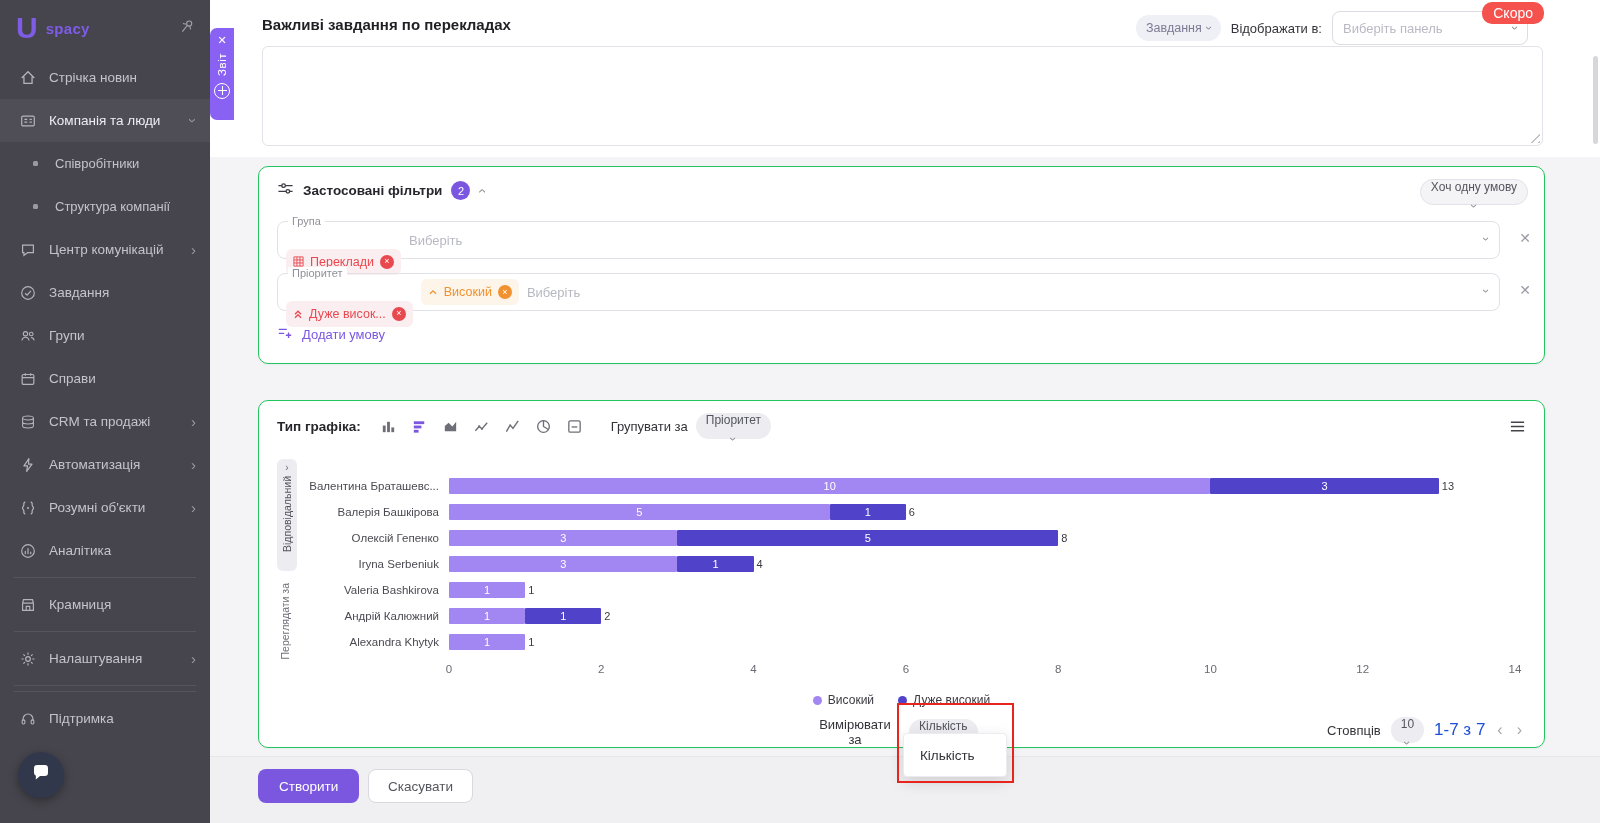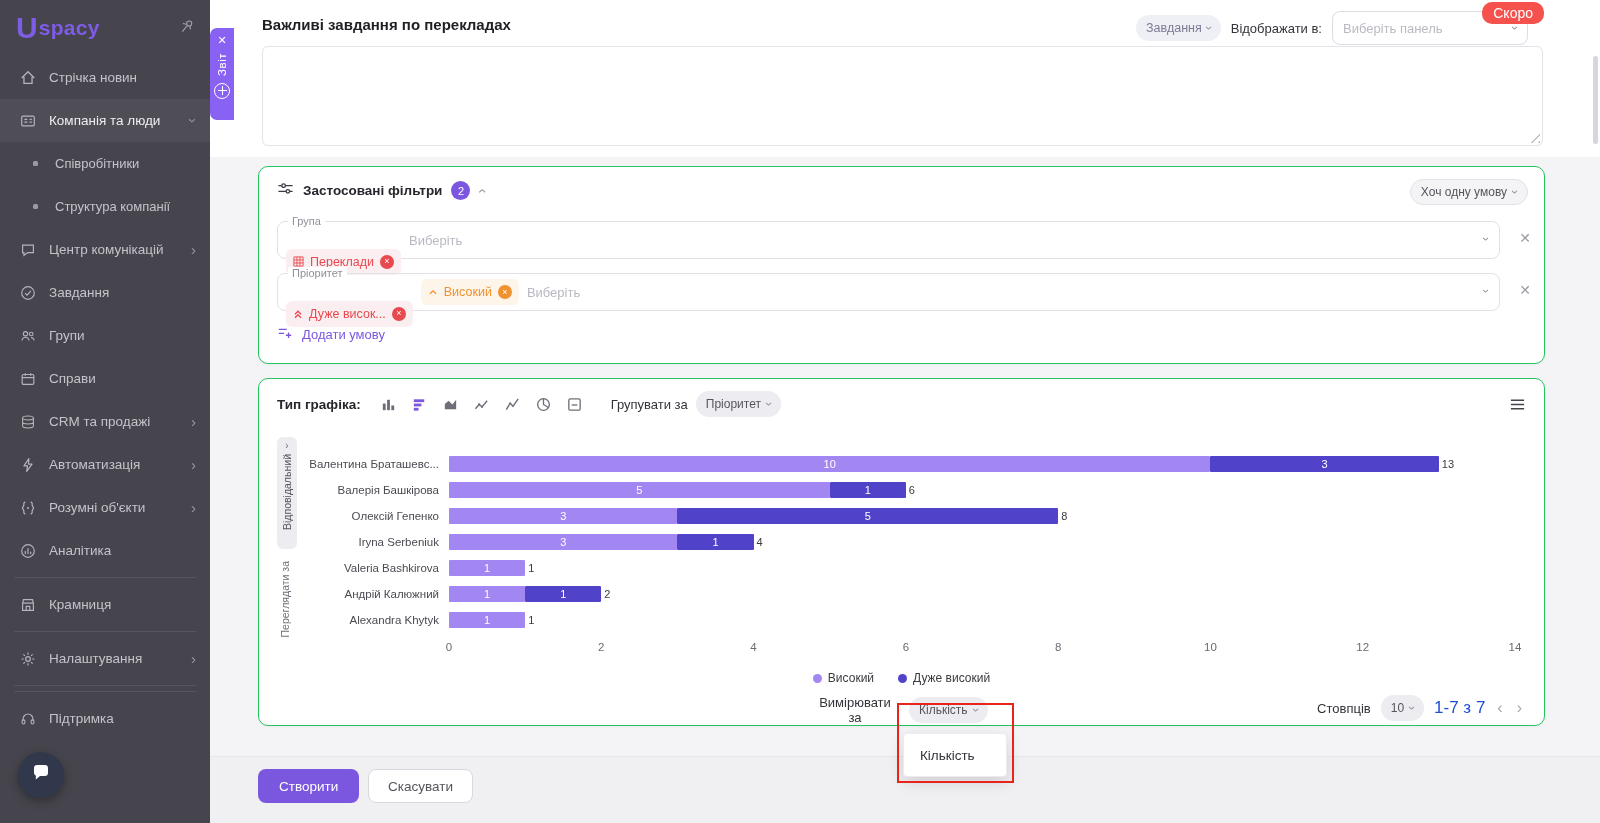--- a/index.html
+++ b/index.html
@@ -3,21 +3,21 @@
 <meta charset="utf-8">
 <style>
   * { margin:0; padding:0; box-sizing:border-box; }
   body { font-family:"Liberation Sans", sans-serif; background:#2a2a2e; }
   .app { position:relative; width:1600px; height:823px; overflow:hidden; background:#f4f4f6; font-family:"Liberation Sans", sans-serif; }
 
   
   .sidebar { position:absolute; left:0; top:0; bottom:0; width:210px; background:#46454d; z-index:2; }
   .logo-row { height:56px; display:flex; align-items:center; padding:0 14px 0 16px; }
   .logo-u { color:#7e5ce6; font-size:30px; font-weight:bold; line-height:1; }
-  .logo-text { color:#7e5ce6; font-size:21px; font-weight:bold; letter-spacing:.3px; margin-left:1px; }
+  .logo-text { color:#7e5ce6; font-size:15px; font-weight:bold; letter-spacing:.3px; margin-left:8px; }
   .pin { margin-left:auto; color:#a3a2ab; }
   .s-item { display:flex; align-items:center; gap:12px; height:43px; padding:0 14px 0 18px; color:#c4c3cb; font-size:13.5px; cursor:pointer; }
   .s-item.active { color:#ededf3; background:rgba(255,255,255,.05); }
   .s-item .ic { width:19px; height:19px; flex:none; color:#b5b4bc; display:flex; align-items:center; justify-content:center; }
   .s-item.sub { padding-left:26px; font-size:13px; gap:10px; }
   .bullet { width:5px; height:5px; border-radius:1.5px; background:#9b9aa3; flex:none; margin:0 7px; }
   .chev { margin-left:auto; color:#9b9aa3; font-size:15px; line-height:1; }
   .chev.down { transform:rotate(90deg); }
   .s-div { height:1px; background:rgba(255,255,255,.09); margin:5px 14px; }
 
@@ -36,28 +36,28 @@
   .cv { display:inline-block; transform:rotate(90deg); font-size:12px; color:#8e8e98; line-height:1; }
   .hdr-label { font-size:13px; color:#33333a; }
   .panel-select { width:196px; height:34px; border:1px solid #dcdce2; border-radius:8px; background:#fff; display:flex; align-items:center; justify-content:space-between; padding:0 10px; color:#b9b9c3; font-size:13px; cursor:pointer; }
   .soon { position:absolute; top:2px; right:56px; background:#f5514d; color:#fff; font-size:14px; padding:3px 11px; border-radius:10px; z-index:5; }
 
   .desc-box { position:absolute; left:52px; right:57px; top:46px; height:100px; background:#fff; border:1px solid #e2e2e8; border-radius:6px; z-index:1; }
   .resizer { position:absolute; right:2px; bottom:2px; width:11px; height:11px; clip-path:polygon(100% 0,100% 100%,0 100%); background:repeating-linear-gradient(135deg,#c2c2c8 0 1.5px,transparent 1.5px 4.5px); cursor:nwse-resize; }
 
   .card { position:absolute; left:48px; width:1287px; background:#fff; border:1px solid #22c55e; border-radius:10px; box-shadow:0 1px 2px rgba(20,20,40,.04); }
   .filters-card { top:166px; height:198px; }
-  .chart-card { top:378px; height:348px; }
+  .chart-card { top:400px; height:348px; }
 
   
   .f-hdr { position:absolute; left:18px; top:13px; display:flex; align-items:center; gap:9px; }
   .f-title { font-size:13.5px; font-weight:bold; color:#26262c; }
   .f-badge { width:19px; height:19px; border-radius:50%; background:#7b57e0; color:#fff; font-size:11px; display:flex; align-items:center; justify-content:center; }
   .f-collapse { color:#8e8e98; font-size:14px; transform:rotate(-90deg); cursor:pointer; }
-  .pill { display:inline-flex; align-items:center; gap:6px; height:26px; padding:0 10px; border-radius:14px; background:#f4f4f6; border:1px solid #e2e2e8; font-size:12px; color:#55555e; cursor:pointer; }
+  .pill { display:inline-flex; align-items:center; gap:6px; height:26px; padding:0 10px; border-radius:14px; background:#f4f4f6; border:1px solid #e2e2e8; font-size:12px; color:#55555e; cursor:pointer;flex-direction:column; }
   .match-chip { position:absolute; right:16px; top:12px; }
   .field { position:absolute; left:18px; right:44px; height:38px; border:1px solid #e1e1e7; border-radius:8px; display:flex; align-items:center; padding:0 30px 0 8px; gap:8px; cursor:pointer; }
   .f-group { top:54px; } .f-priority { top:106px; }
   .field-label { position:absolute; top:-7px; left:10px; background:#fff; padding:0 4px; font-size:11px; color:#8f8f99; }
   .ph { font-size:13px; color:#b8b8c2; }
   .field-dd { position:absolute; right:11px; top:11px; color:#8e8e98; }
   .chip { display:inline-flex; align-items:center; gap:6px; height:26px; padding:0 7px; border-radius:6px; font-size:12.5px; cursor:pointer; }
   .chip-red { background:#fbeef0; color:#e8494f;margin-top:43px; }
   .chip-orange { background:#fdf4ea; color:#f0922f; }
   .chip .cic { display:flex; align-items:center; }

